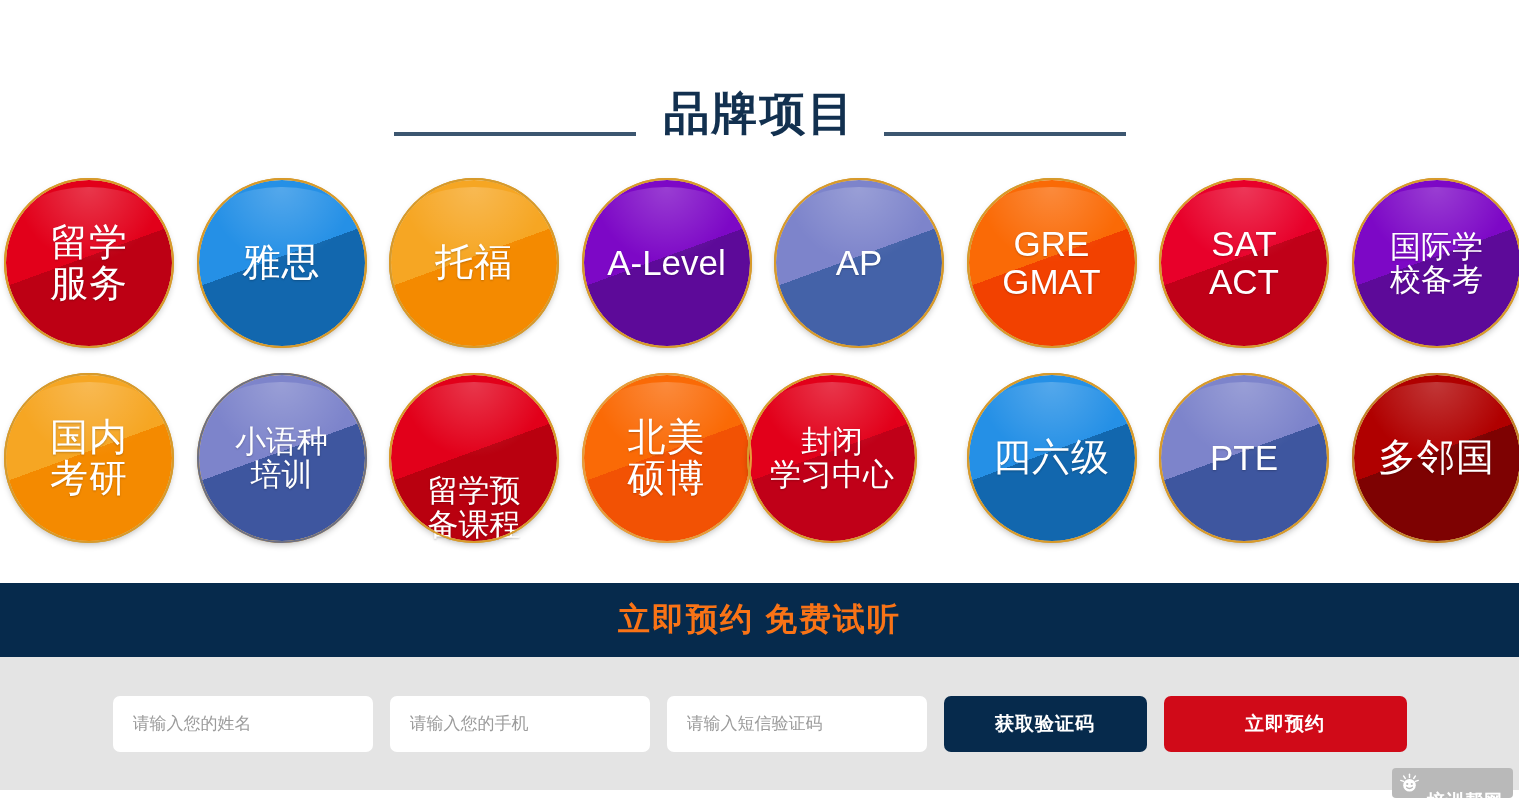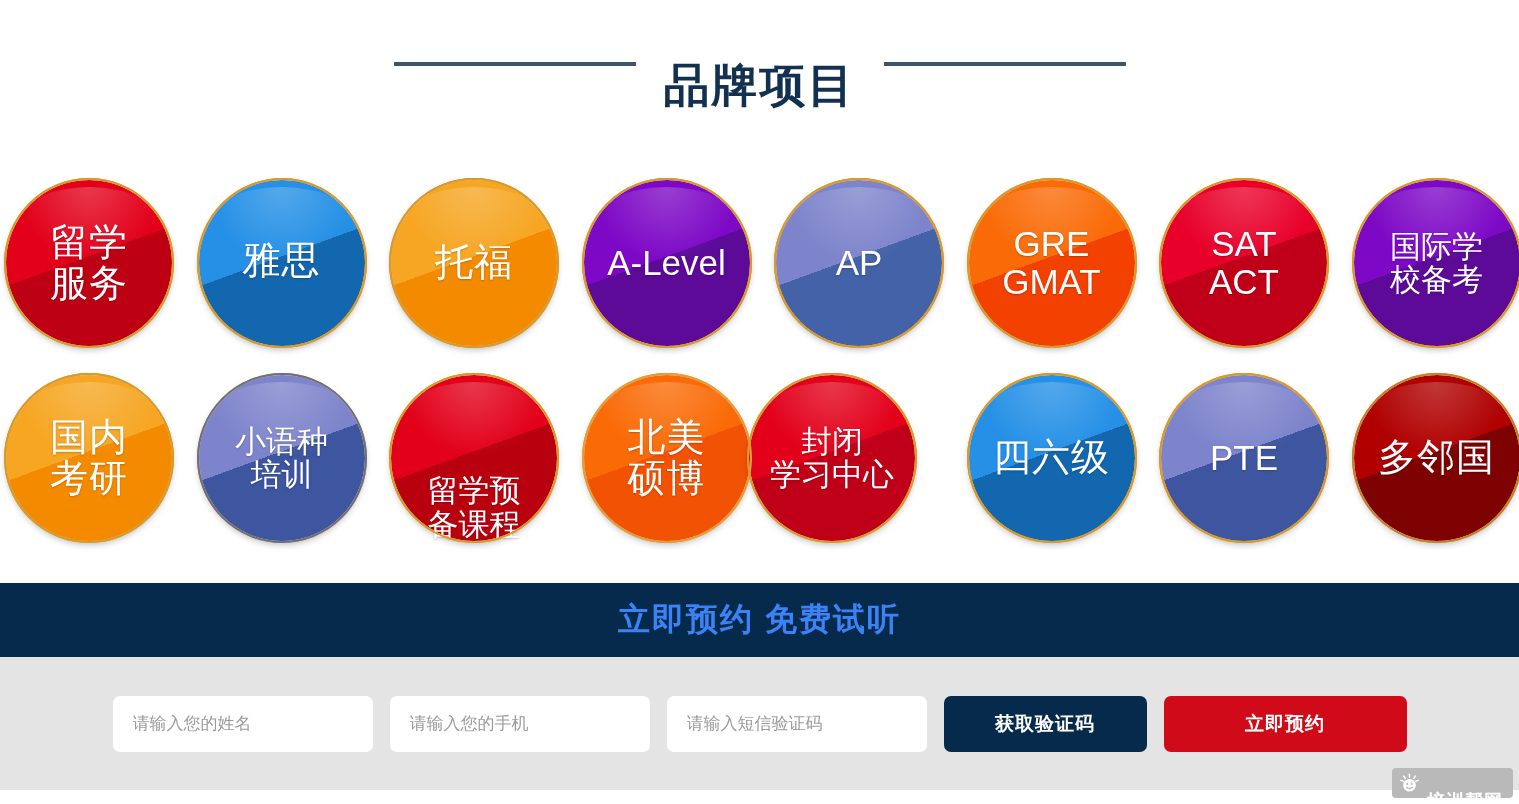--- a/index.html
+++ b/index.html
@@ -17,21 +17,21 @@
   }
 
   
   .title-row {
     position: absolute;
     top: 62px;
     left: 0;
     width: 1519px;
     height: 74px;
     display: flex;
-    align-items: flex-start;
+    align-items: flex-end;
     justify-content: center;
     gap: 28px;
   }
   .title-rule {
     width: 242px;
     height: 4px;
     background: #3c5670;
   }
   .title-text {
     font-size: 46px;
@@ -97,21 +97,21 @@
     left: 0;
     top: 583px;
     width: 1519px;
     height: 74px;
     background: #062a4c;
     display: flex;
     align-items: center;
     justify-content: center;
   }
   .banner-text {
-    color: #3b82f6;
+    color: #f97316;
     font-size: 32px;
     font-weight: 700;
     letter-spacing: 2px;
   }
 
   
   .form-strip {
     position: absolute;
     left: 0;
     top: 657px;
@@ -193,21 +193,21 @@
 </div>
 
 <div class="grid">
   <div class="circle-row" id="row0">
       <div class="circle" style="left: 0px; background: linear-gradient(160deg, rgb(226, 0, 26) 0%, rgb(226, 0, 26) 47%, rgb(189, 0, 20) 47%, rgb(189, 0, 20) 100%); --rim: #d79a2b;">
         <span style="position: absolute; inset: -2px; border-radius: 50%; border: 2px solid rgb(215, 154, 43); z-index: 3; pointer-events: none;"></span>
         <span style="position: absolute; left: 6%; top: 4%; width: 88%; height: 46%; border-radius: 50%; background: radial-gradient(at 50% 0%, rgba(255, 255, 255, 0.22), rgba(255, 255, 255, 0) 70%); z-index: 1; pointer-events: none;"></span>
         <div class="label lbl-cn">留学
 服务</div>
       </div>
-      <div class="circle" style="left: 192.5px; background: linear-gradient(160deg, rgb(37, 144, 230) 0%, rgb(37, 144, 230) 47%, rgb(18, 103, 174) 47%, rgb(18, 103, 174) 100%); font-family: Liberation Mono, monospace; --rim: #d79a2b;">
+      <div class="circle" style="left: 192.5px; background: linear-gradient(160deg, rgb(37, 144, 230) 0%, rgb(37, 144, 230) 47%, rgb(18, 103, 174) 47%, rgb(18, 103, 174) 100%); --rim: #d79a2b;">
         <span style="position: absolute; inset: -2px; border-radius: 50%; border: 2px solid rgb(215, 154, 43); z-index: 3; pointer-events: none;"></span>
         <span style="position: absolute; left: 6%; top: 4%; width: 88%; height: 46%; border-radius: 50%; background: radial-gradient(at 50% 0%, rgba(255, 255, 255, 0.22), rgba(255, 255, 255, 0) 70%); z-index: 1; pointer-events: none;"></span>
         <div class="label lbl-cn">雅思</div>
       </div>
       <div class="circle" style="left: 385px; background: linear-gradient(160deg, rgb(246, 166, 35) 0%, rgb(246, 166, 35) 47%, rgb(244, 138, 0) 47%, rgb(244, 138, 0) 100%); --rim: #d79a2b;">
         <span style="position: absolute; inset: -2px; border-radius: 50%; border: 2px solid rgb(215, 154, 43); z-index: 3; pointer-events: none;"></span>
         <span style="position: absolute; left: 6%; top: 4%; width: 88%; height: 46%; border-radius: 50%; background: radial-gradient(at 50% 0%, rgba(255, 255, 255, 0.22), rgba(255, 255, 255, 0) 70%); z-index: 1; pointer-events: none;"></span>
         <div class="label lbl-cn">托福</div>
       </div>
       <div class="circle" style="left: 577.5px; background: linear-gradient(160deg, rgb(125, 8, 198) 0%, rgb(125, 8, 198) 47%, rgb(93, 10, 153) 47%, rgb(93, 10, 153) 100%); --rim: #d79a2b;">

